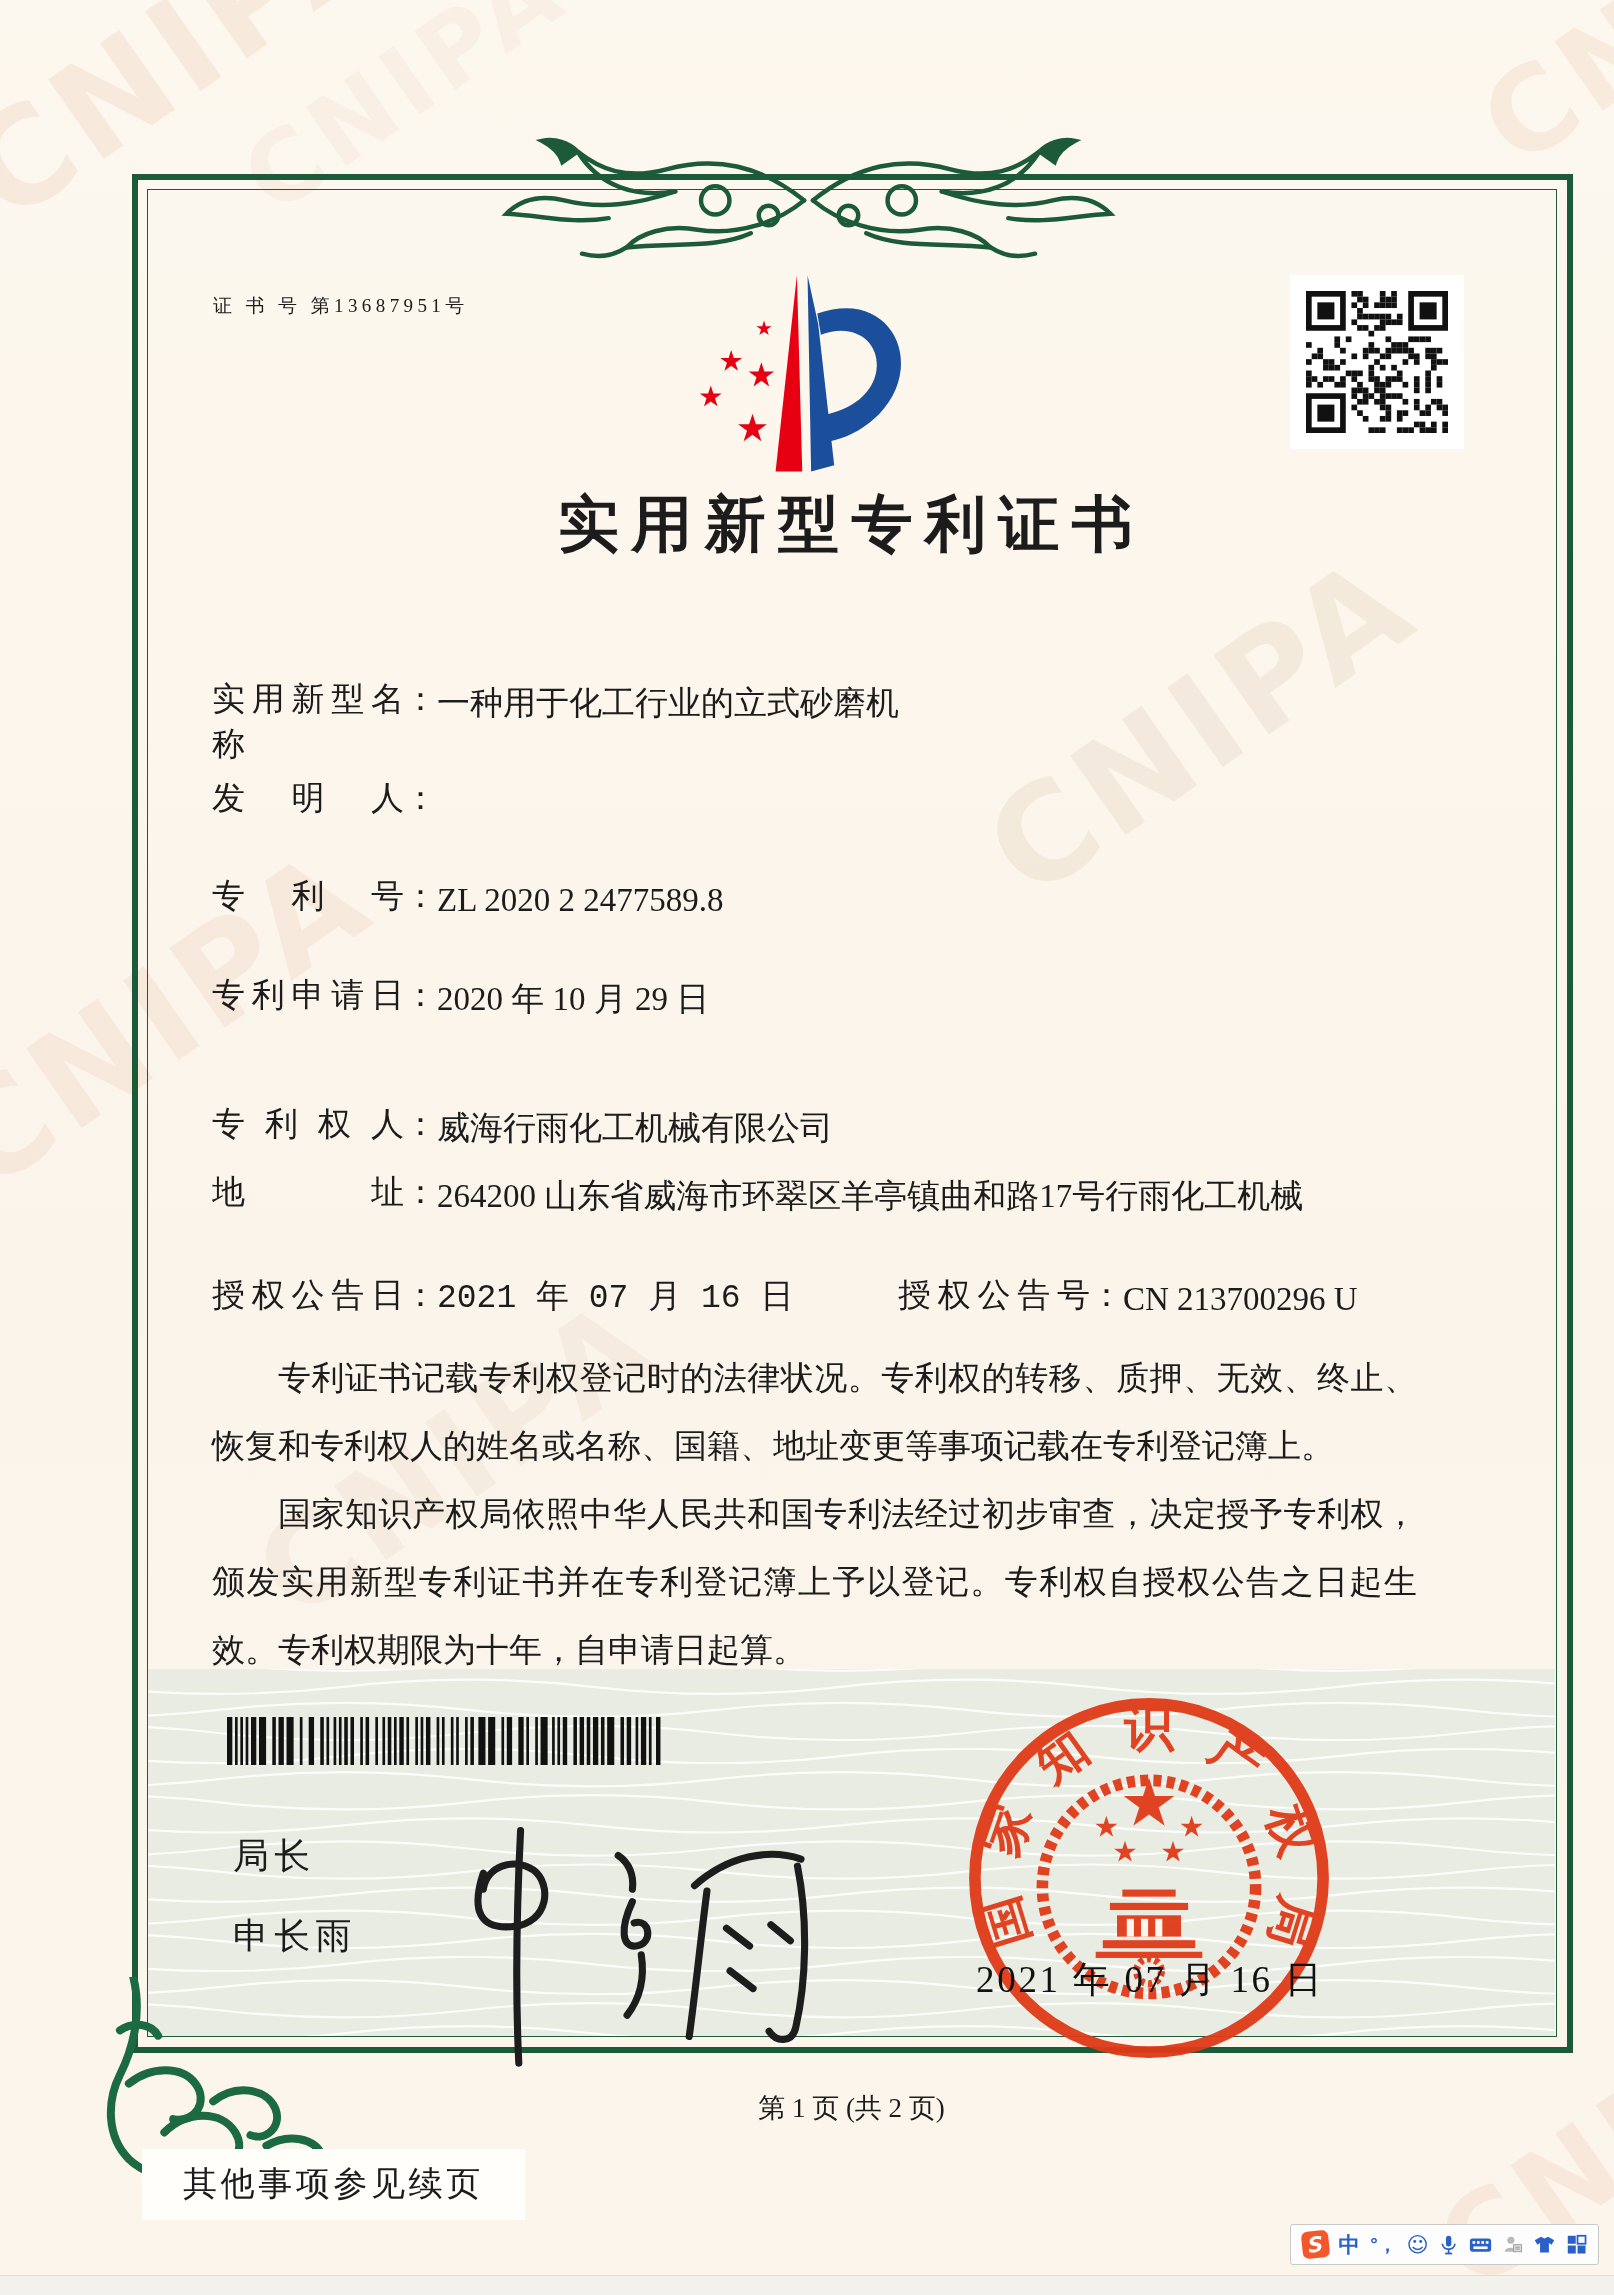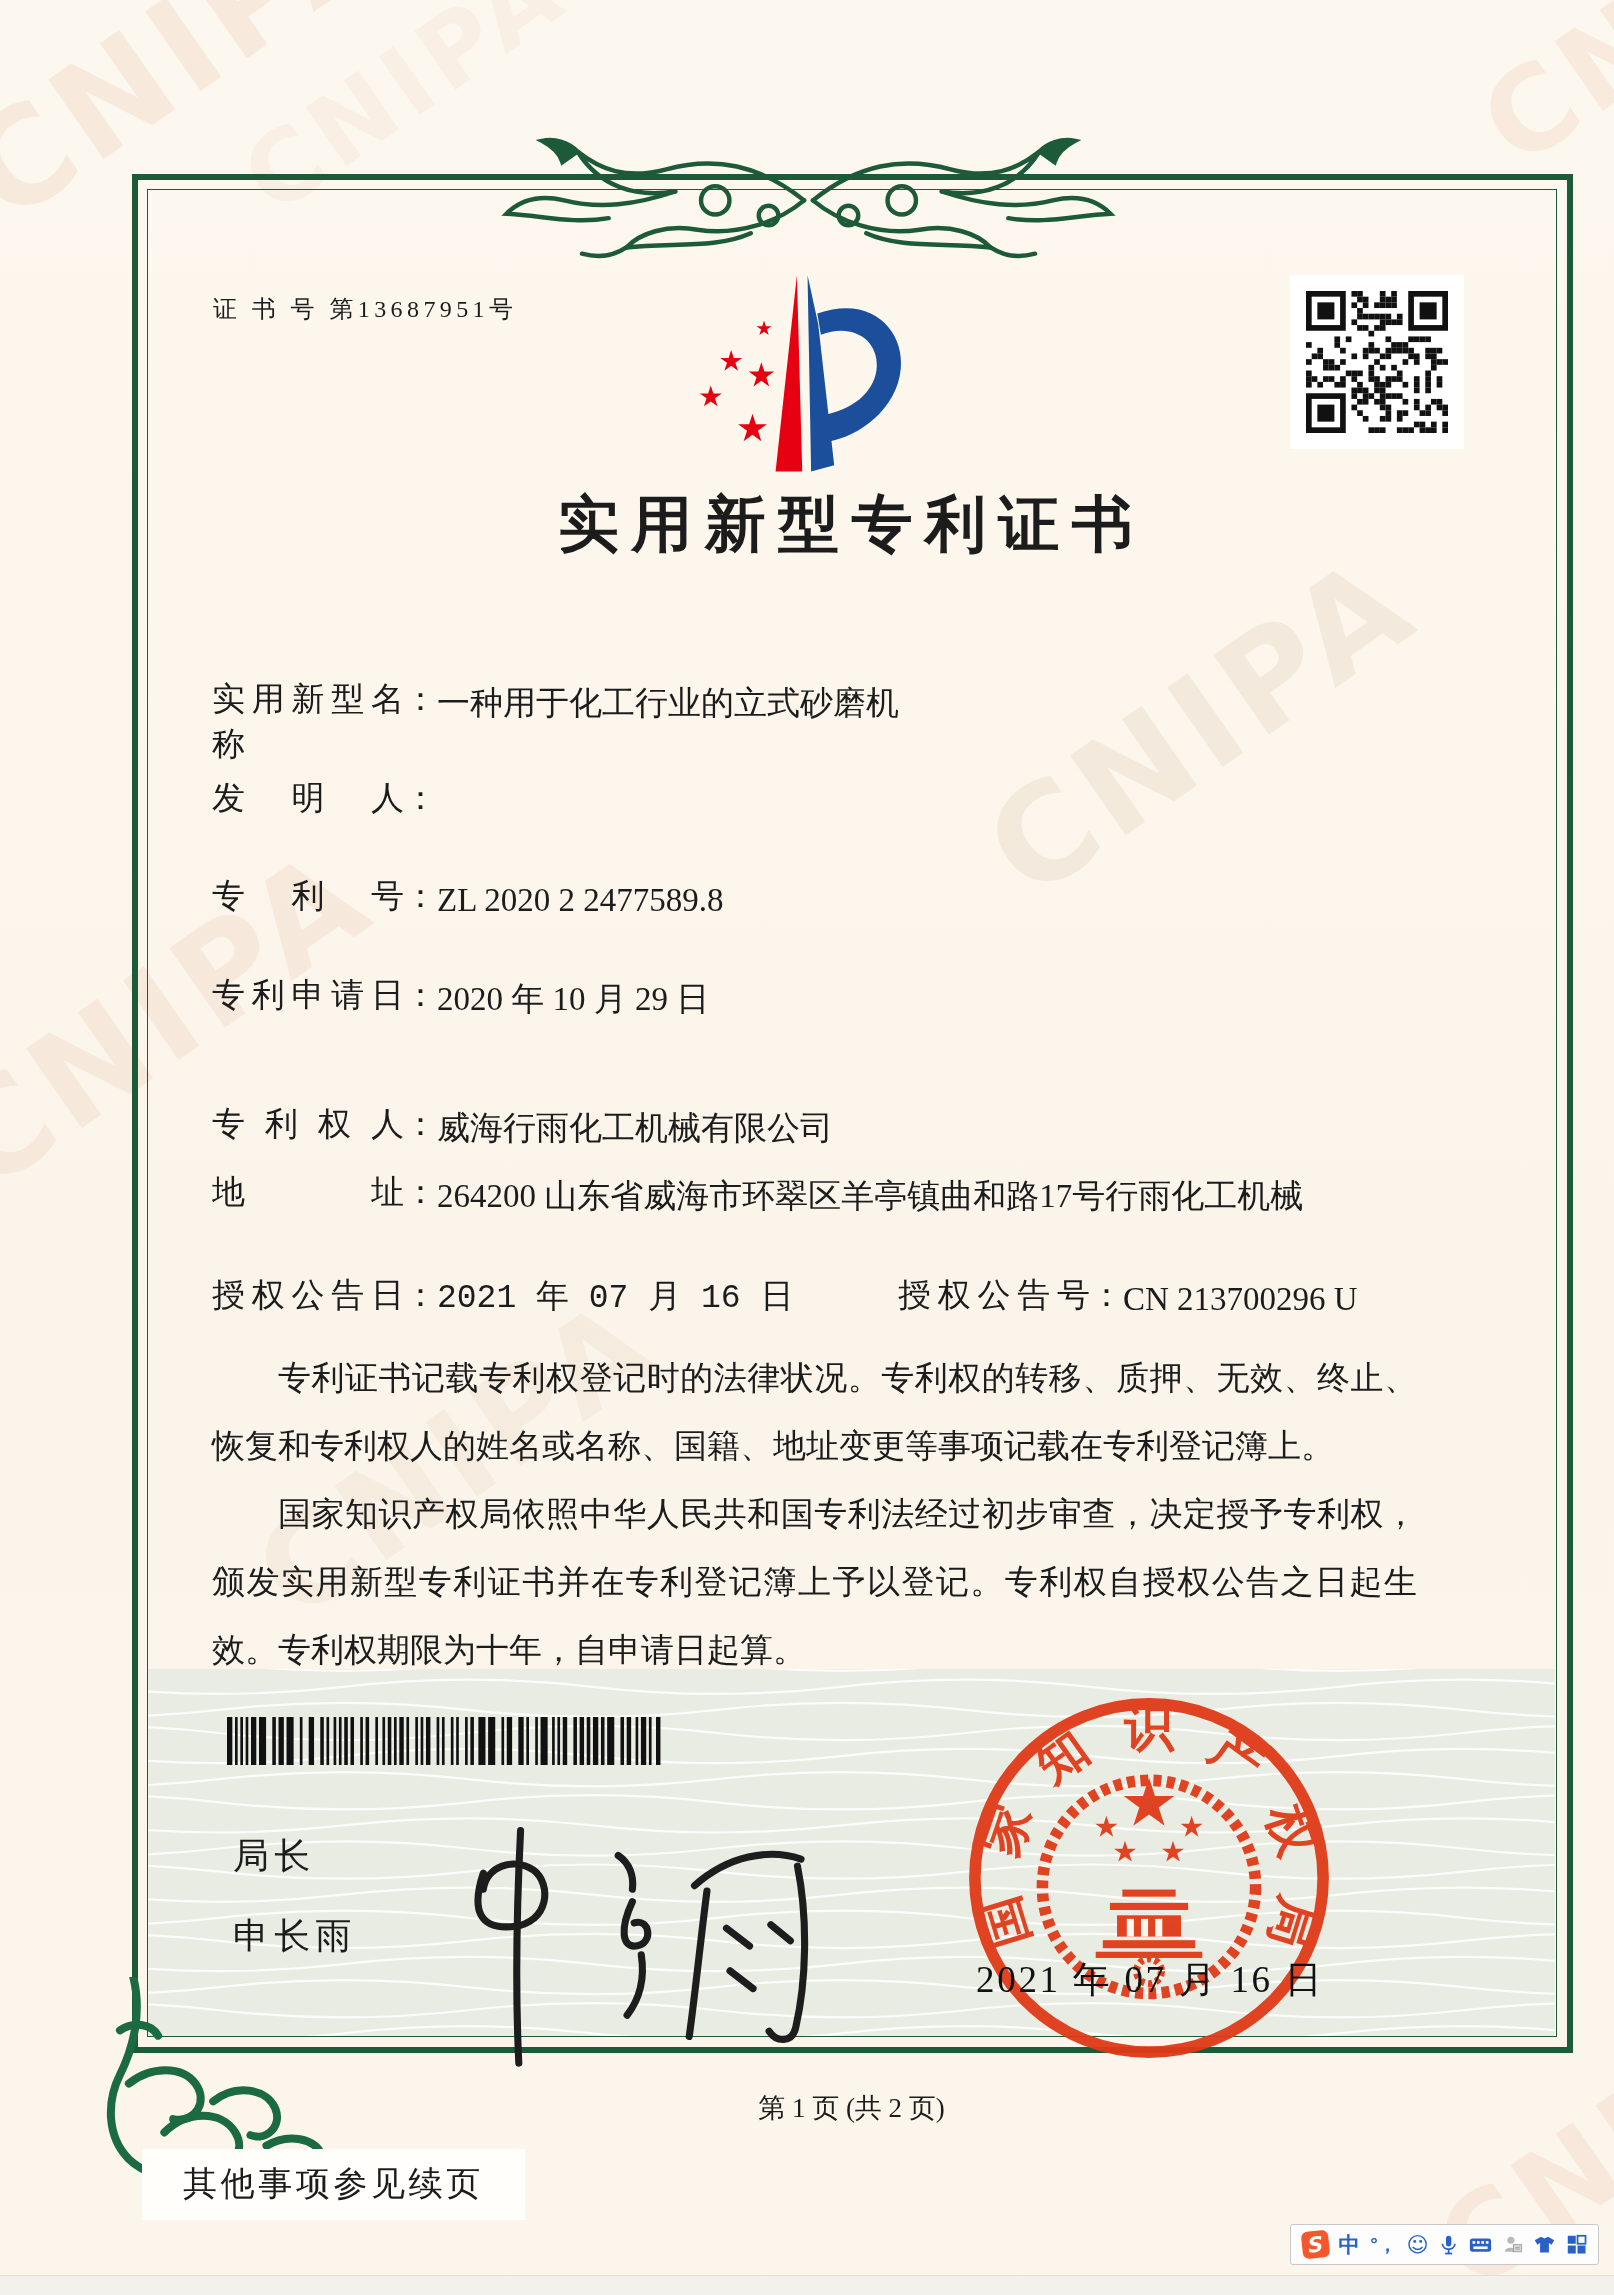--- a/index.html
+++ b/index.html
@@ -5,21 +5,21 @@
   html,body{margin:0;padding:0;background:#fbf4ea;}
   .page{position:relative;width:1615px;height:2295px;overflow:hidden;
         background:linear-gradient(180deg,#fdf8ef 0%,#fbf4ea 55%,#fcf5eb 100%);
         font-family:"Liberation Serif","DejaVu Serif",serif;color:#1c1c1c;}
   .watermark{position:absolute;font-family:"DejaVu Sans","Liberation Sans",sans-serif;
         font-weight:700;transform:rotate(-35deg);letter-spacing:7.1px;pointer-events:none;user-select:none;}
   .frame-outer{position:absolute;left:132px;top:174px;width:1441px;height:1879px;
         border:6.2px solid #1c5a3a;box-sizing:border-box;}
   .frame-inner{position:absolute;left:147px;top:189px;width:1410px;height:1848px;
         border:1.8px solid #1c5a3a;box-sizing:border-box;}
-  .cert-no{position:absolute;left:213px;top:293px;font-size:24px;letter-spacing:4.4px;}
+  .cert-no{position:absolute;left:213px;top:293px;font-size:19px;letter-spacing:4.4px;}
   .qr-box{position:absolute;left:1290px;top:275px;width:174px;height:174px;background:#fff;}
   .title{position:absolute;left:142px;top:484px;width:1419px;text-align:center;
         font-size:61px;font-weight:700;letter-spacing:12.4px;}
   .fields{position:absolute;left:212px;width:1218px;font-size:33px;}
   .frow{display:flex;align-items:flex-start;}
   .flabel{flex:0 0 192px;text-align:justify;text-align-last:justify;}
   .fcolon{flex:0 0 auto;}
   .fvalue{flex:1;line-height:52px;}
   .row7g1{display:flex;width:686px;flex:0 0 686px;font-family:Liberation Mono, monospace;}
   .row7g2{display:flex;flex:1;}

